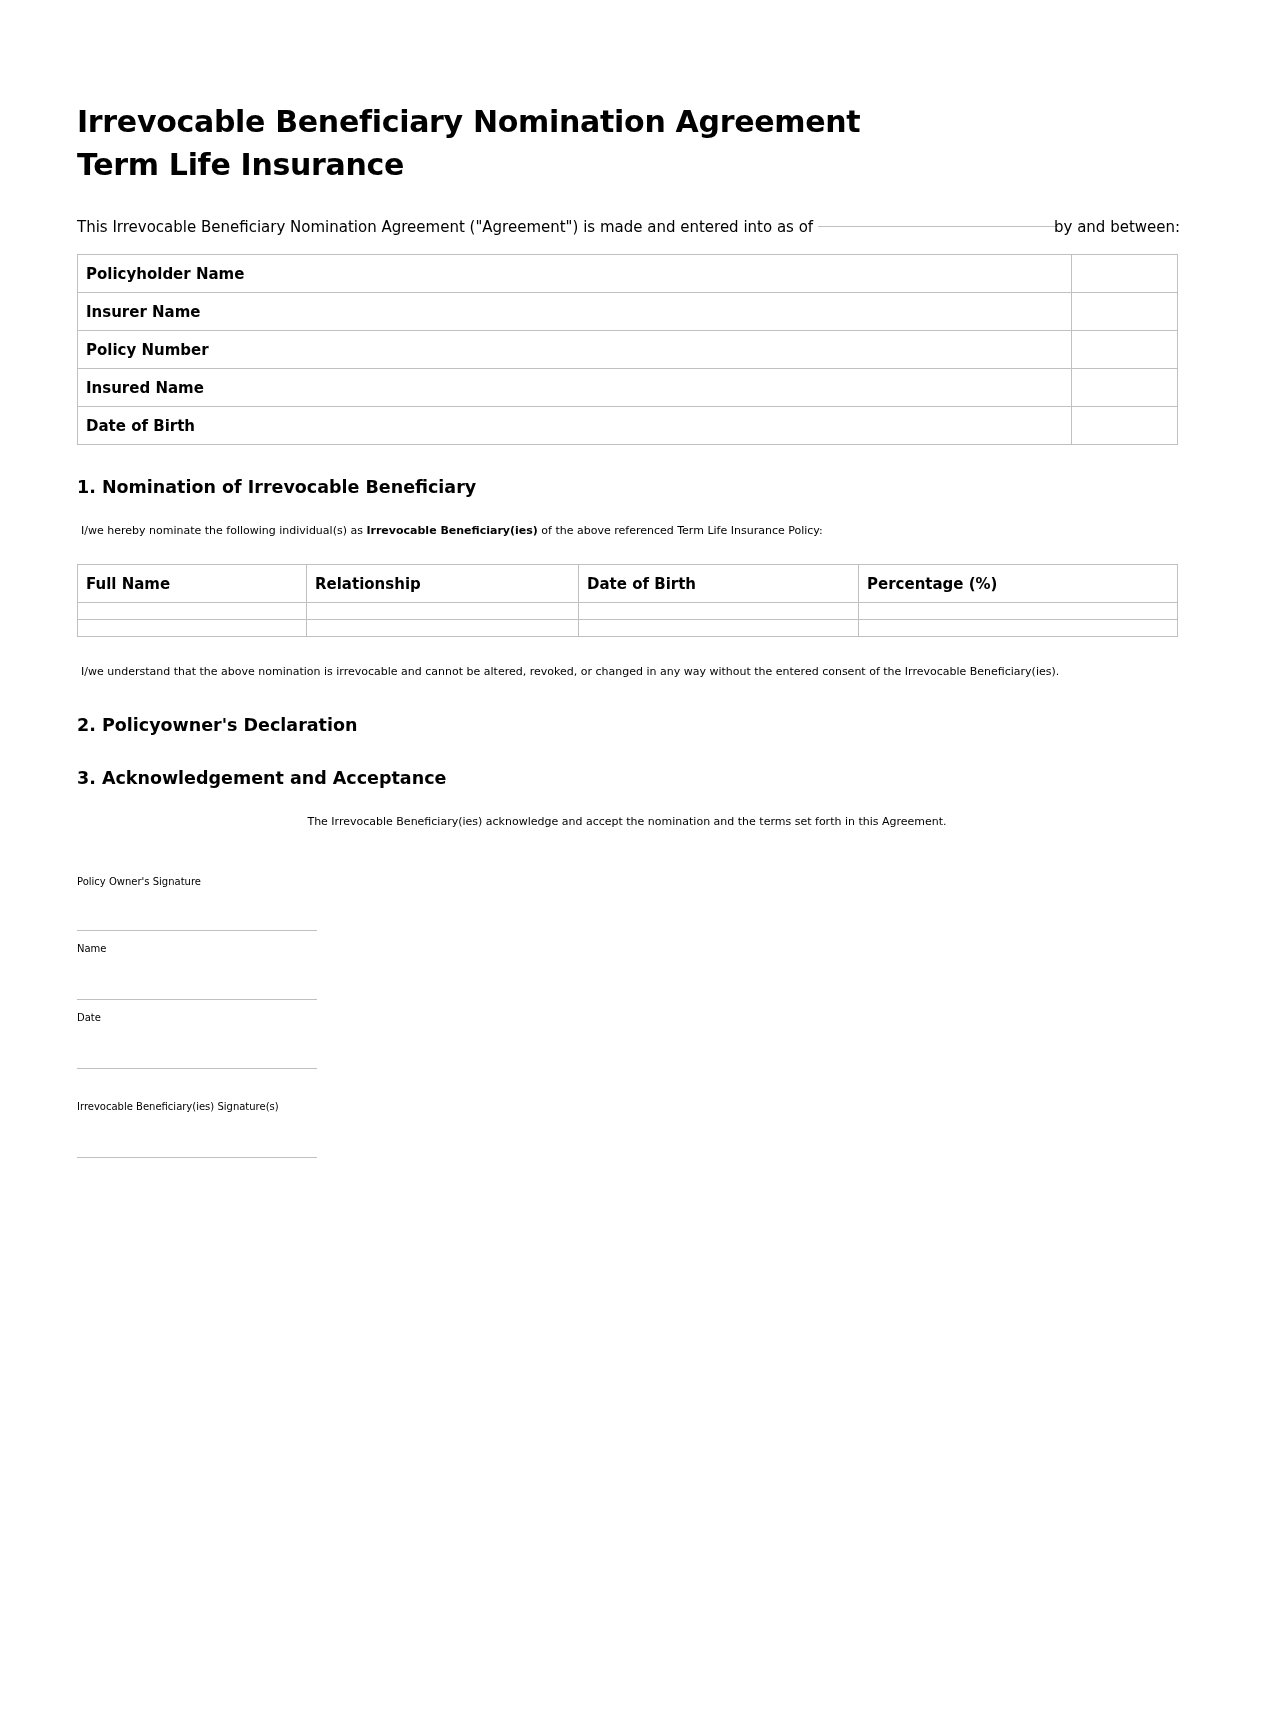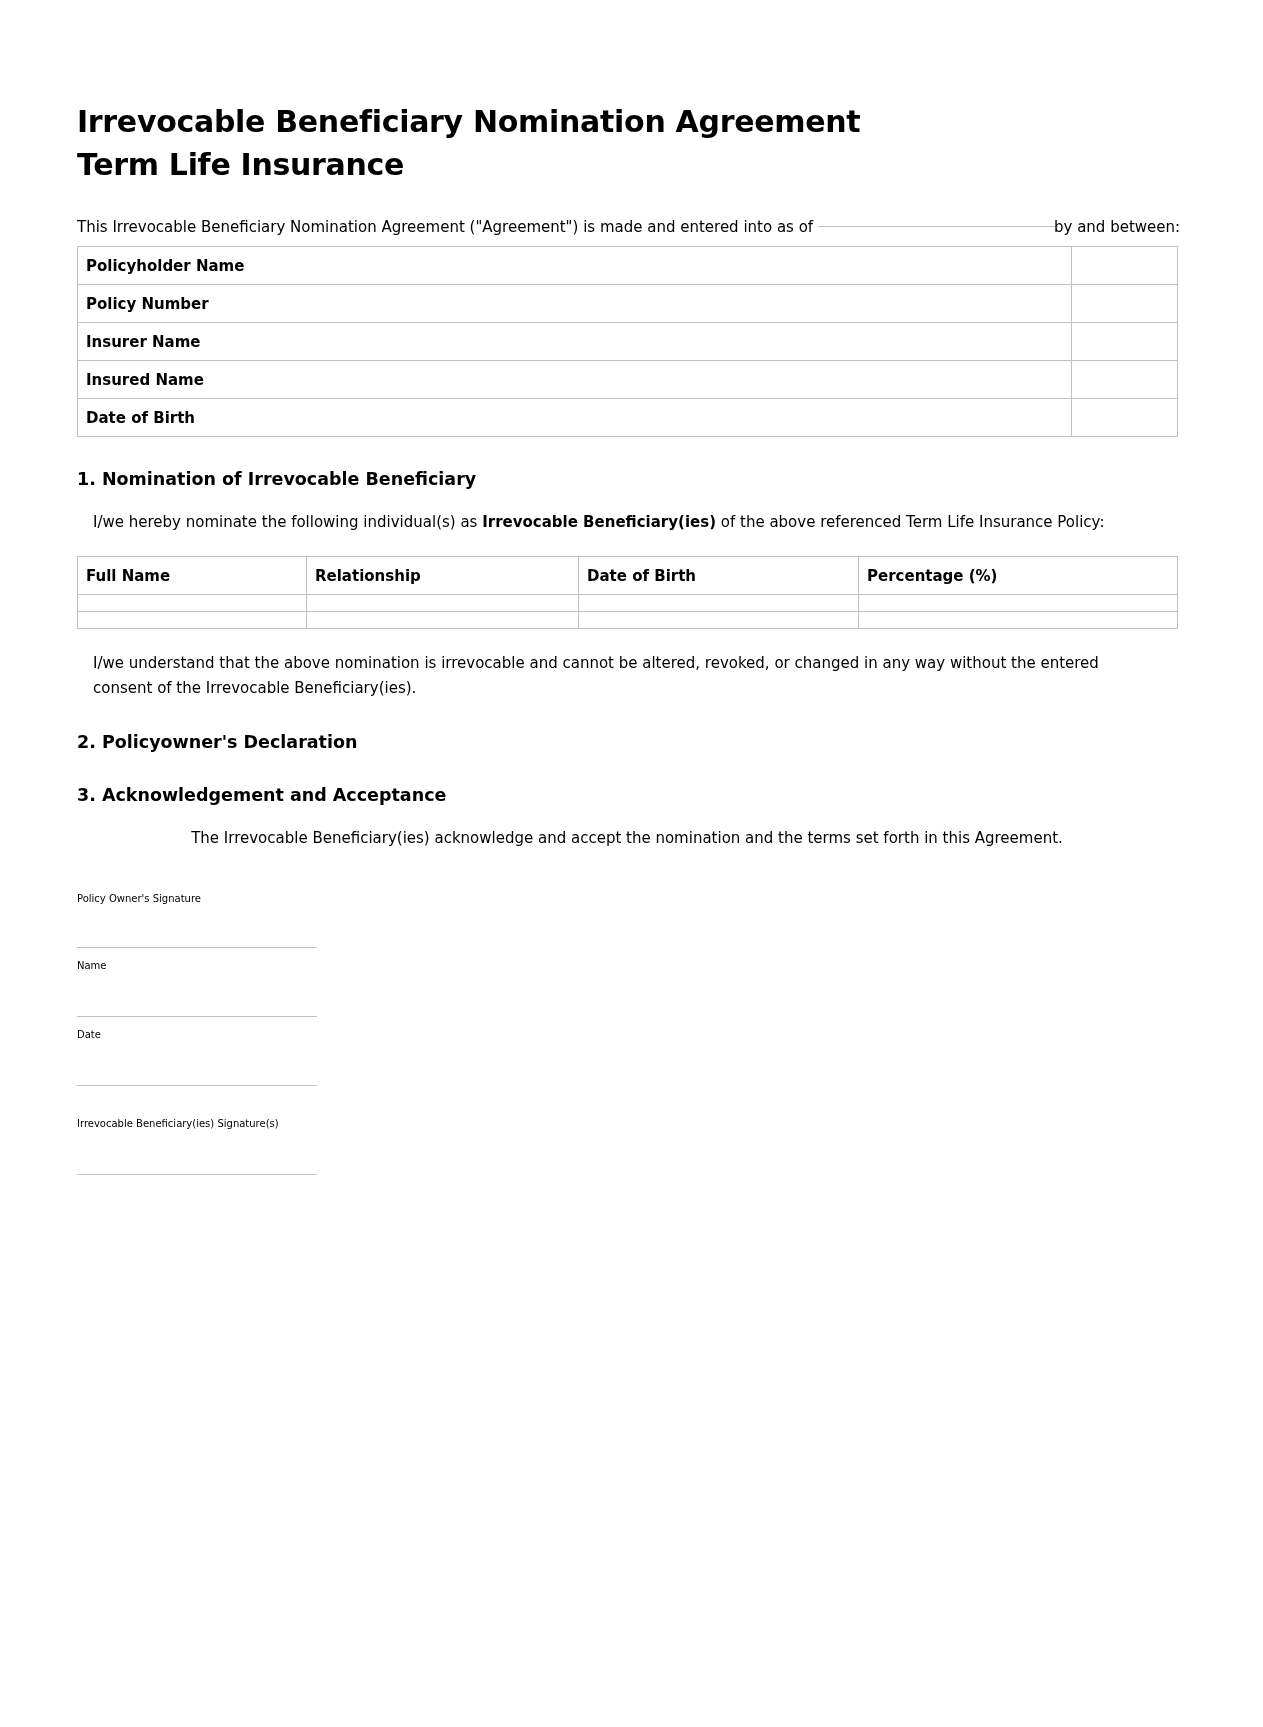--- a/index.html
+++ b/index.html
@@ -49,34 +49,34 @@
       border-collapse: collapse;
       width: 1100px;
       table-layout: fixed;
     }
     td, th {
       border: 1px solid #c0c0c0;
       font-size: 15px;
       text-align: left;
       padding: 0 8px;
     }
-    .info-table { margin-top: 7px; }
+    .info-table { margin-top: 15px; }
     .info-table td { height: 37px; }
     .info-table td.label { font-weight: 700; }
     .info-table col.c1 { width: 994px; }
     .info-table col.c2 { width: 106px; }
     h2.section {
       margin: 0;
       font-size: 17.5px;
       font-weight: 600;
       line-height: 24px;
     }
     p {
-      margin: 16px;
-      font-size: 15px;
+      margin: 4px;
+      font-size: 11px;
       line-height: 25px;
     }
     .ben-table th { height: 37px; font-weight: 700; }
     .ben-table td { height: 16px; padding: 0; }
     .ben-table col.b1 { width: 229px; }
     .ben-table col.b2 { width: 272px; }
     .ben-table col.b3 { width: 280px; }
     .ben-table col.b4 { width: 319px; }
     .sig-label {
       font-size: 10px;
@@ -106,25 +106,25 @@
     <colgroup>
         <col class="c1">
         <col class="c2">
       </colgroup>
     <tbody>
       <tr>
         <td class="label">Policyholder Name</td>
         <td></td>
       </tr>
       <tr>
-        <td class="label">Policy Number</td>
+        <td class="label">Insurer Name</td>
         <td></td>
       </tr>
       <tr>
-        <td class="label">Insurer Name</td>
+        <td class="label">Policy Number</td>
         <td></td>
       </tr>
       <tr>
         <td class="label">Insured Name</td>
         <td></td>
       </tr>
       <tr>
         <td class="label">Date of Birth</td>
         <td></td>
       </tr>

